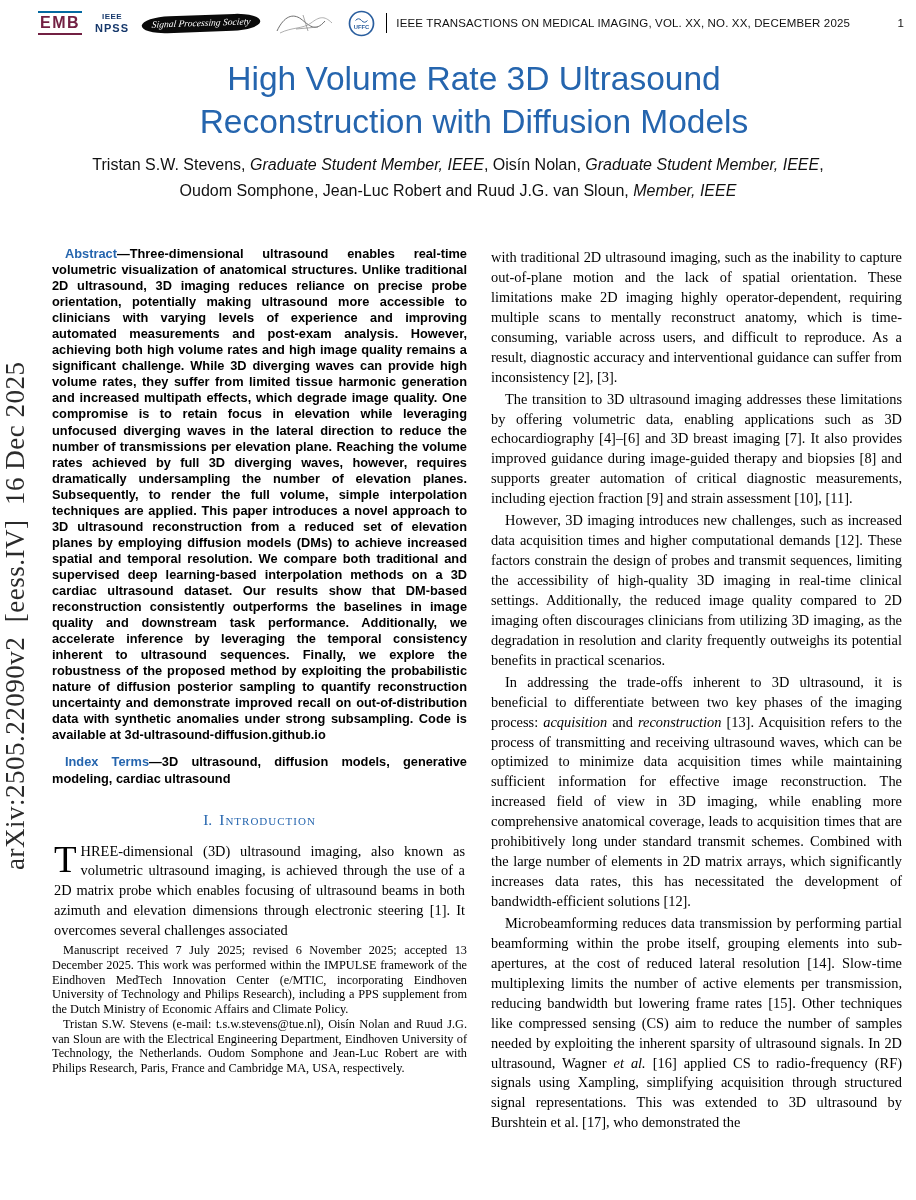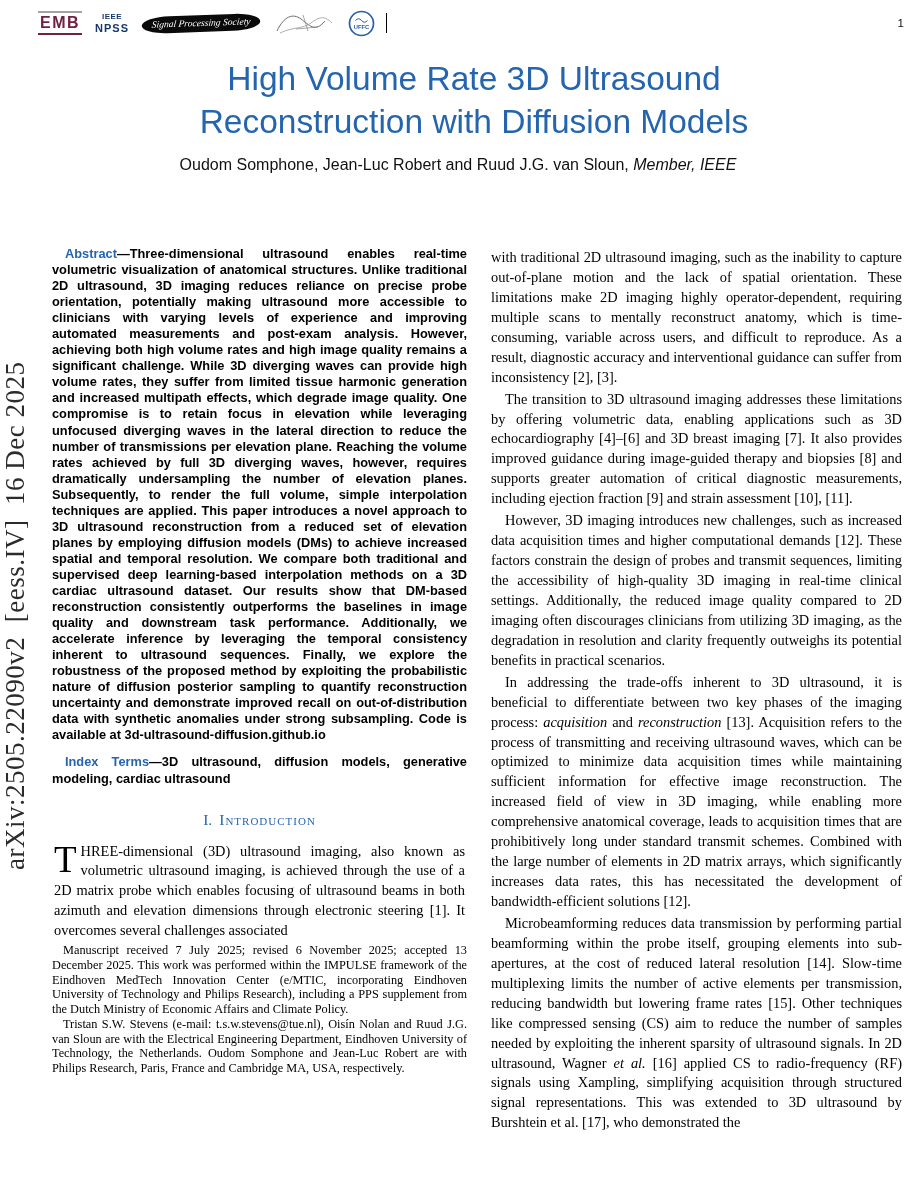--- a/index.html
+++ b/index.html
@@ -4,21 +4,21 @@
 <style>
   html, body { margin:0; padding:0; }
   body { background:#9a9a9a; font-family:"Liberation Serif", serif; }
   .page { position:relative; width:916px; height:1200px; margin:0 auto; background:#ffffff; overflow:hidden; color:#000; }
 
   
   .running-header { position:absolute; top:6px; left:38px; right:12px; height:34px;
                     display:flex; align-items:center; font-family:"Liberation Sans", sans-serif; }
   .logos { display:flex; align-items:center; gap:13px; }
   .logo-emb { font-weight:700; font-size:16px; letter-spacing:1.5px; color:#722043;
-              border-top:2px solid #a3a3a3; border-bottom:2px solid #722043; padding:0 2px; line-height:1.2; }
+              border-top:2px solid #0369a1; border-bottom:2px solid #722043; padding:0 2px; line-height:1.2; }
   .logo-npss { display:flex; flex-direction:column; align-items:center; color:#16386b; line-height:1; }
   .npss-ieee { font-size:8px; font-weight:700; letter-spacing:0.5px; }
   .npss-main { font-size:11px; font-weight:700; letter-spacing:1px; margin-top:2px; }
   .logo-sps  { position:relative; }
   .sps-banner { background:#0a0a0a; color:#fff; transform:skewX(-8deg) rotate(-2deg);
                 border-radius:45% / 100%; padding:3px 10px 4px;
                 font-family:"Liberation Serif", serif; font-style:italic; font-size:9.5px; white-space:nowrap; }
   .logo-sketch svg, .logo-uffc svg { display:block; }
   .header-divider { width:1px; height:20px; background:#000; margin:0 9px 0 11px; }
   .journal-line { font-size:11.5px; letter-spacing:0.15px; white-space:nowrap; color:#111; }
@@ -89,26 +89,28 @@
       </div>
       <div class="logo-uffc">
         <svg width="27" height="27" viewBox="0 0 27 27" aria-hidden="true">
           <circle cx="13.5" cy="13.5" r="12" fill="none" stroke="#2a5e9e" stroke-width="1.7"></circle>
           <path d="M7.5 10.5 q3 -3.5 6 0 t6 0" fill="none" stroke="#2a5e9e" stroke-width="1"></path>
           <text x="13.5" y="19" text-anchor="middle" font-size="5.8" font-weight="bold" fill="#2a5e9e">UFFC</text>
         </svg>
       </div>
     </div>
     <div class="header-divider"></div>
+    <div class="journal-line">IEEE TRANSACTIONS ON MEDICAL IMAGING, VOL. XX, NO. XX, DECEMBER 2025</div>
     <div class="page-number">1</div>
   </header>
 
   <h1 class="title"><span class="title-inner">High Volume Rate 3D Ultrasound Reconstruction with Diffusion Models</span></h1>
 
   <div class="authors">
+    <div><span>Tristan S.W. Stevens, </span><span class="it">Graduate Student Member, IEEE</span><span>, Oisín Nolan, </span><span class="it">Graduate Student Member, IEEE</span><span>,</span></div>
     <div><span>Oudom Somphone, Jean-Luc Robert and Ruud J.G. van Sloun, </span><span class="it">Member, IEEE</span></div>
   </div>
 
   <div class="columns">
 
     <div class="col">
       <p class="abstract"><span class="blue-label">Abstract</span><span>—Three-dimensional ultrasound enables real-time volumetric visualization of anatomical structures. Unlike traditional 2D ultrasound, 3D imaging reduces reliance on precise probe orientation, potentially making ultrasound more accessible to clinicians with varying levels of experience and improving automated measurements and post-exam analysis. However, achieving both high volume rates and high image quality remains a significant challenge. While 3D diverging waves can provide high volume rates, they suffer from limited tissue harmonic generation and increased multipath effects, which degrade image quality. One compromise is to retain focus in elevation while leveraging unfocused diverging waves in the lateral direction to reduce the number of transmissions per elevation plane. Reaching the volume rates achieved by full 3D diverging waves, however, requires dramatically undersampling the number of elevation planes. Subsequently, to render the full volume, simple interpolation techniques are applied. This paper introduces a novel approach to 3D ultrasound reconstruction from a reduced set of elevation planes by employing diffusion models (DMs) to achieve increased spatial and temporal resolution. We compare both traditional and supervised deep learning-based interpolation methods on a 3D cardiac ultrasound dataset. Our results show that DM-based reconstruction consistently outperforms the baselines in image quality and downstream task performance. Additionally, we accelerate inference by leveraging the temporal consistency inherent to ultrasound sequences. Finally, we explore the robustness of the proposed method by exploiting the probabilistic nature of diffusion posterior sampling to quantify reconstruction uncertainty and demonstrate improved recall on out-of-distribution data with synthetic anomalies under strong subsampling. Code is available at </span><span class="code-link">3d-ultrasound-diffusion.github.io</span></p>
 
       <p class="index-terms"><span class="blue-label">Index Terms</span><span>—3D ultrasound, diffusion models, generative modeling, cardiac ultrasound</span></p>
 

